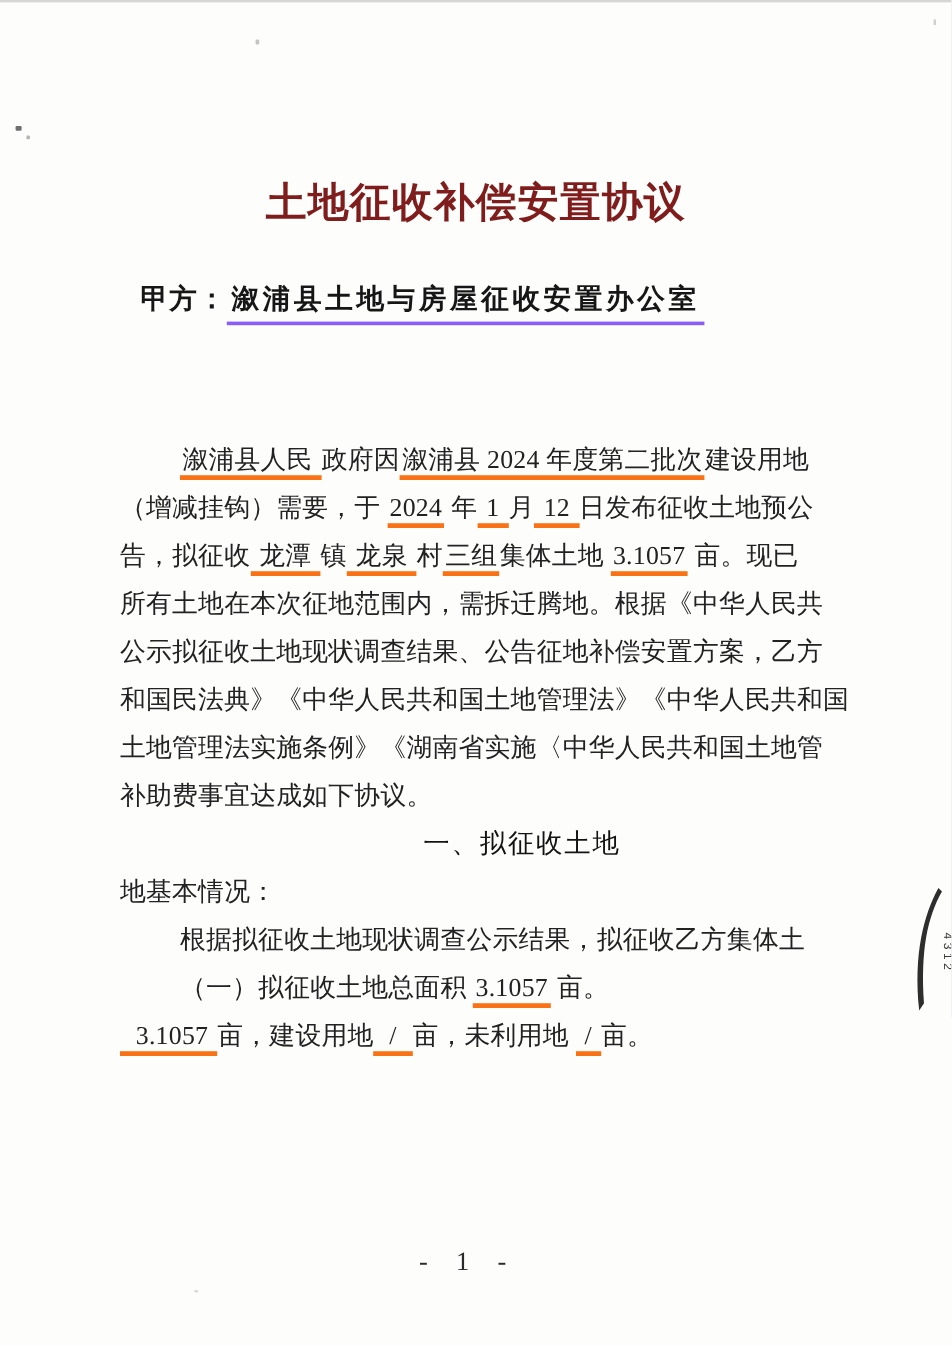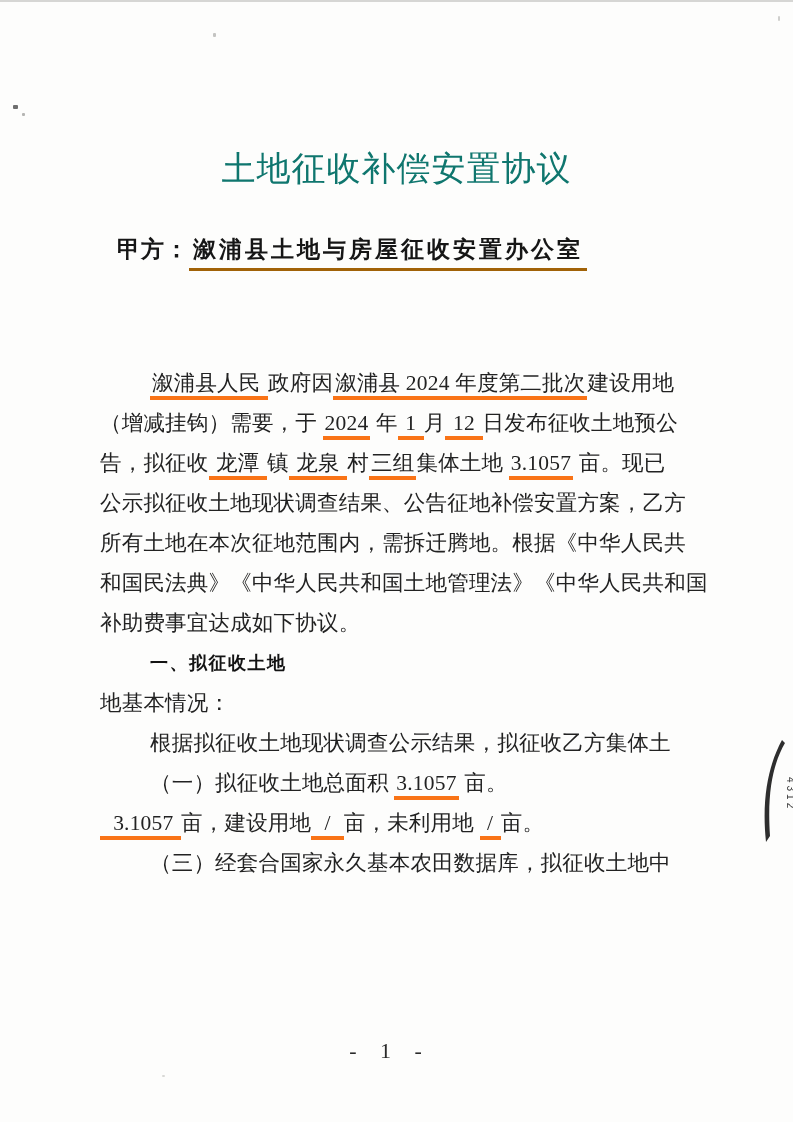--- a/index.html
+++ b/index.html
@@ -30,42 +30,42 @@
   .speck.s4 { left: 778px; top: 16px;   width: 2px; height: 5px; background: #cfcfcd; }
   .speck.s5 { left: 162px; top: 1075px; width: 3px; height: 2px; background: #d8d8d6; }
 
   .title {
     position: absolute;
     top: 146px; left: 0;
     width: 100%;
     margin: 0;
     text-align: center;
     font-family: "Liberation Sans", "DejaVu Sans", sans-serif;
-    font-weight: normal;
+    font-weight: bold;
     font-size: 34px;
     letter-spacing: 1px;
-    color: #0f766e;
+    color: #7f1d1d;
   }
 
   .parties {
     position: absolute;
     top: 235px; left: 117px;
   }
   .party-row {
     height: 48px;
     line-height: 30px;
     font-size: 23px;
     font-weight: bold;
     white-space: nowrap;
     color: #161616;
   }
   .party-label { letter-spacing: 1px; }
   .party-value {
     display: inline-block;
-    border-bottom: 3px solid #a16207;
+    border-bottom: 3px solid #8b5cf6;
     padding: 0 4px 3px 4px;
     letter-spacing: 3px;
   }
   .party-value.w1 { min-width: 384px; }
   .party-value.w2 { min-width: 399px; }
 
   .body-text {
     position: absolute;
     top: 363px; left: 100px;
     width: 620px;
@@ -74,24 +74,25 @@
   .line {
     height: 40px;
     line-height: 40px;
     white-space: pre;
     letter-spacing: 0.2px;
     color: #222;
   }
   .line.indent { padding-left: 50px; }
   .line.heading {
     font-family: "Liberation Sans", "DejaVu Sans", sans-serif;
-    font-weight: bold;
-    font-size: 18px;
+    font-weight: normal;
+    font-size: 22px;
     letter-spacing: 1.5px;
     color: #131313;
+    text-align: center;
   }
   .seg.u {
     border-bottom: 4px solid #f97316;
     padding: 0 2px 1px 2px;
   }
 
   .footer {
     position: absolute;
     top: 1038px; left: 0;
     width: 780px;
@@ -123,30 +124,30 @@
   <div class="parties">
     <div class="party-row">
       <span class="party-label">甲方：</span><span class="party-value w1">溆浦县土地与房屋征收安置办公室</span>
     </div>
   </div>
 
   <div class="body-text" id="body-lines">
       <div class="line body indent"><span class="seg u">溆浦县人民 </span><span class="seg">政府因</span><span class="seg u">溆浦县 2024 年度第二批次</span><span class="seg">建设用地</span></div>
       <div class="line body"><span class="seg">（增减挂钩）需要，于 </span><span class="seg u">2024</span><span class="seg"> 年</span><span class="seg u"> 1 </span><span class="seg">月</span><span class="seg u"> 12 </span><span class="seg">日发布征收土地预公</span></div>
       <div class="line body"><span class="seg">告，拟征收</span><span class="seg u"> 龙潭 </span><span class="seg">镇</span><span class="seg u"> 龙泉 </span><span class="seg">村</span><span class="seg u">三组</span><span class="seg">集体土地 </span><span class="seg u">3.1057</span><span class="seg"> 亩。现已</span></div>
+      <div class="line body"><span class="seg">所有土地在本次征地范围内，需拆迁腾地。根据《中华人民共</span></div>
       <div class="line body"><span class="seg">公示拟征收土地现状调查结果、公告征地补偿安置方案，乙方</span></div>
-      <div class="line body"><span class="seg">所有土地在本次征地范围内，需拆迁腾地。根据《中华人民共</span></div>
       <div class="line body"><span class="seg">和国民法典》《中华人民共和国土地管理法》《中华人民共和国</span></div>
+      <div class="line body"><span class="seg">土地管理法实施条例》《湖南省实施〈中华人民共和国土地管</span></div>
       <div class="line body"><span class="seg">补助费事宜达成如下协议。</span></div>
       <div class="line heading indent"><span class="seg">一、拟征收土地</span></div>
       <div class="line body"><span class="seg">地基本情况：</span></div>
       <div class="line body indent"><span class="seg">根据拟征收土地现状调查公示结果，拟征收乙方集体土</span></div>
       <div class="line body indent"><span class="seg">（一）拟征收土地总面积 </span><span class="seg u">3.1057</span><span class="seg"> 亩。</span></div>
       <div class="line body"><span class="seg u">  3.1057 </span><span class="seg">亩，建设用地</span><span class="seg u">  /  </span><span class="seg">亩，未利用地 </span><span class="seg u"> / </span><span class="seg">亩。</span></div>
-      <div class="line body indent"><span class="seg">（三）经套合国家永久基本农田数据库，拟征收土地中</span></div>
     </div>
 
   <div class="footer">- 1 -</div>
 
   <svg class="stamp" viewBox="0 0 36 112" xmlns="http://www.w3.org/2000/svg">
     <path d="M28,6 C16,27 10,55 13,99 L9,105 C4,58 13,25 25,3 Z" fill="#2e2e2e"></path>
     <text x="30" y="40" transform="rotate(90 30 40)" font-size="10" letter-spacing="3" fill="#3a3a3a" font-family="Liberation Sans, sans-serif">4312</text>
   </svg>
 </div>
 

